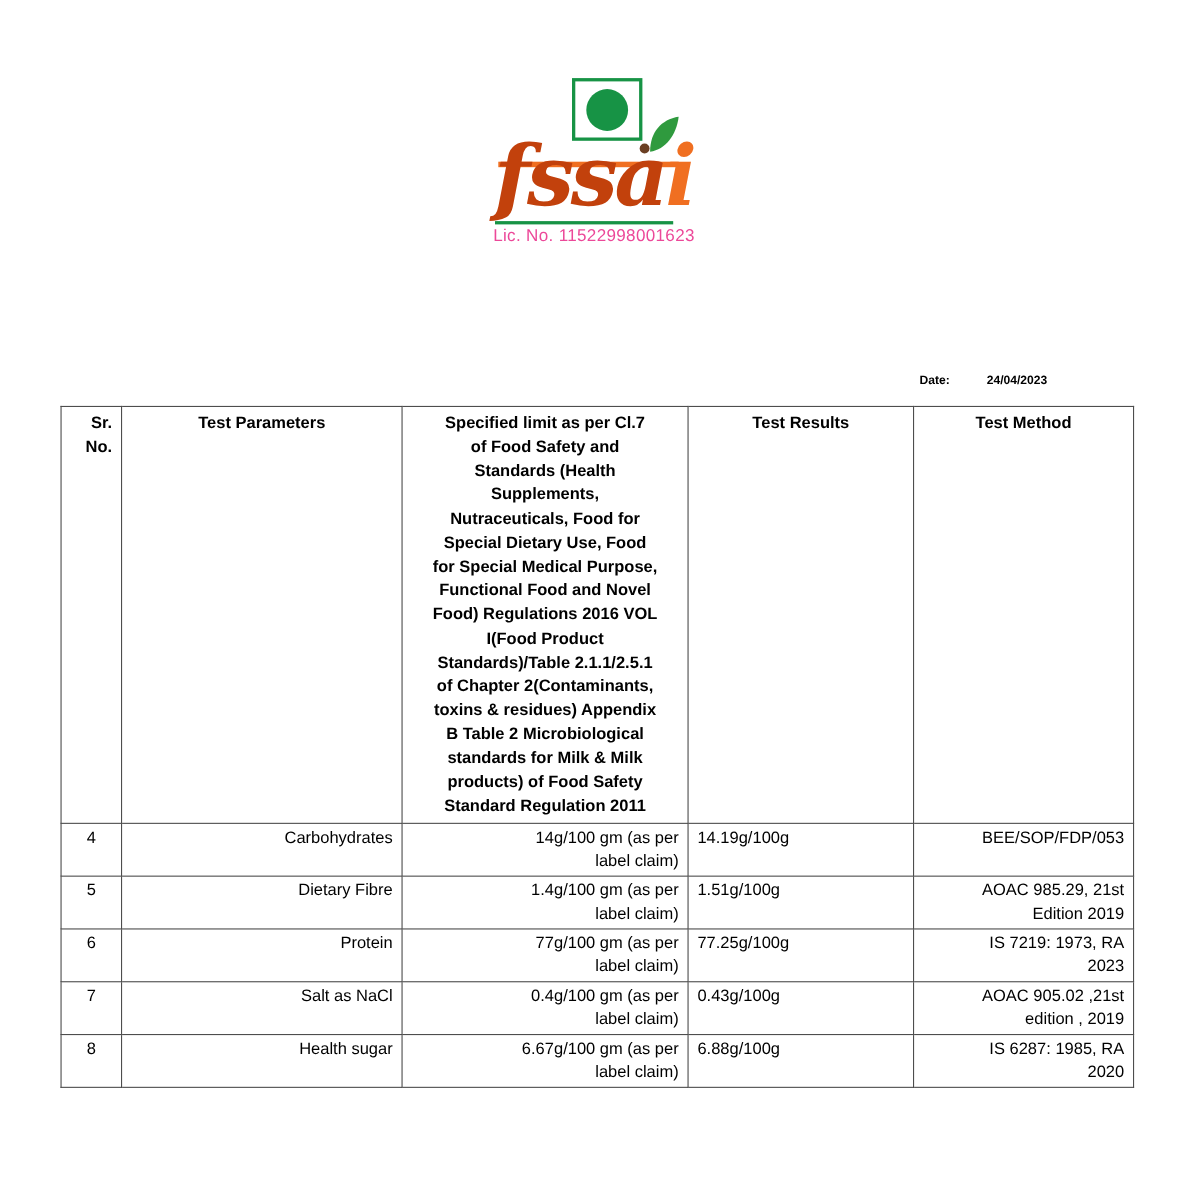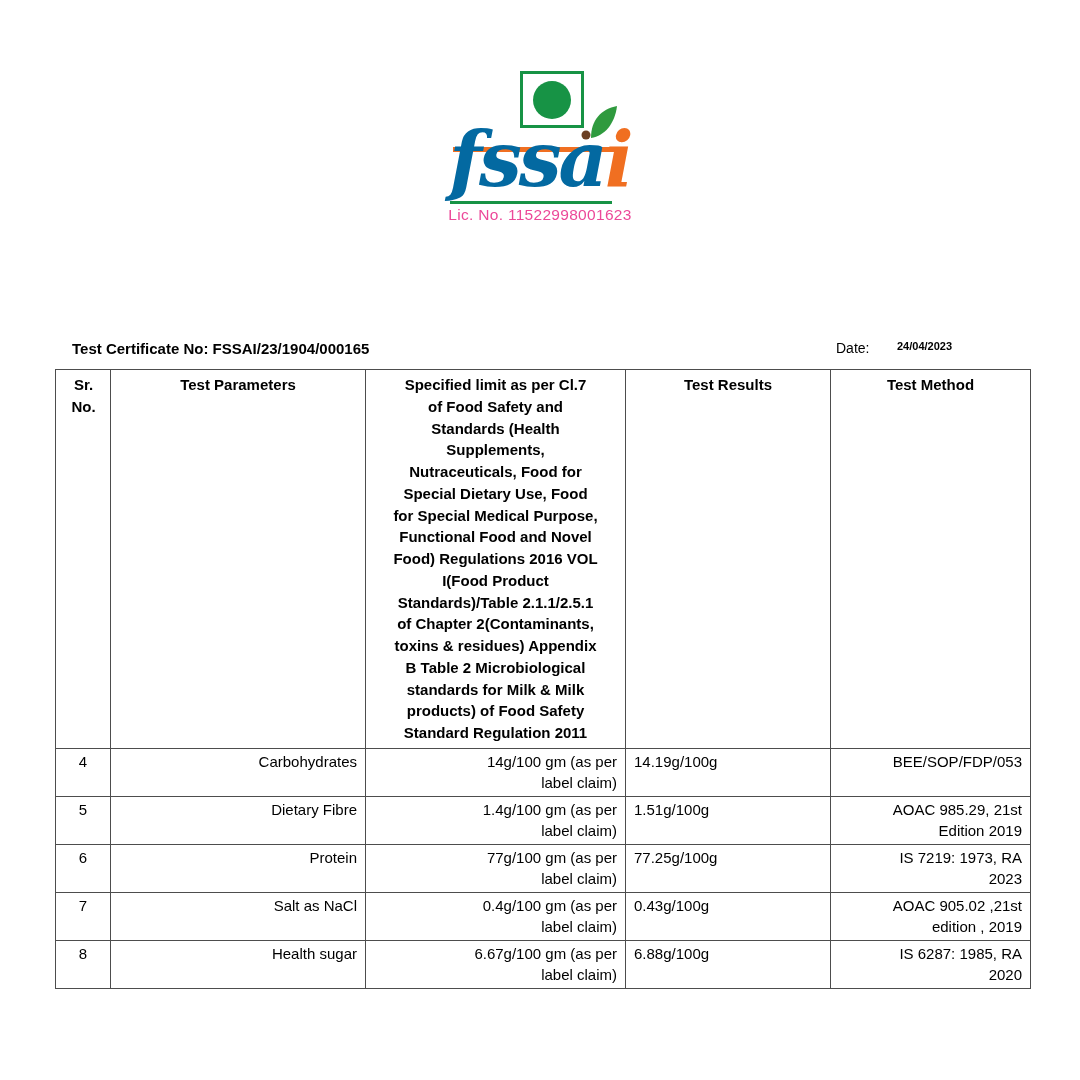--- a/index.html
+++ b/index.html
@@ -12,47 +12,47 @@
     border:3px solid #179345; background:#fff;
     display:flex; align-items:center; justify-content:center; z-index:2;
   }
   .logo-circle { width:38px; height:38px; border-radius:50%; background:#179345; }
   .orange-line { position:absolute; top:147px; left:453px; width:164px; height:5px; background:#f06f21; z-index:0; }
   .wordmark {
     position:absolute; top:116px; left:0; width:100%; text-align:center;
     font-family:"DejaVu Serif", serif; font-style:italic; font-weight:bold;
     font-size:76px; line-height:1.15; letter-spacing:-3px; z-index:1;
   }
-  .wm-navy { color:#0369a1; }
+  .wm-navy { color:#c2410c; }
   .wm-orange { color:#f06f21; }
   .leaf-svg { position:absolute; left:578px; top:106px; z-index:3; }
   .green-bar { position:absolute; top:201px; left:450px; width:162px; height:3px; background:#179345; z-index:2; }
   .license {
     position:absolute; top:206px; left:50%; transform:translateX(-50%);
     font-size:15.5px; letter-spacing:0.3px; color:#ec4899; white-space:nowrap; z-index:2;
   }
 
   
   .cert-no   { position:absolute; left:72px;  top:340px; font-size:15px; font-weight:bold; white-space:nowrap; }
-  .date-label{ position:absolute; left:836px; top:340px; font-size:14px; font-weight:normal; }
+  .date-label{ position:absolute; left:836px; top:340px; font-size:11px; font-weight:bold; }
   .date-value{ position:absolute; left:897px; top:340px; font-size:11px; font-weight:bold; }
 
   
   table.results {
     position:absolute; left:55px; top:369px; width:975px;
     border-collapse:collapse; table-layout:fixed; font-size:15px;
   }
   table.results th, table.results td {
     border:1px solid #4d4d4d; vertical-align:top; background:#fff;
   }
   table.results th {
     font-weight:bold; text-align:center; padding:4px 8px; line-height:1.45;
     white-space:pre-line;
   }
-  table.results th.c1 { text-align:center; padding-left:9px; }
+  table.results th.c1 { text-align:right; padding-left:9px; }
   table.results td {
     height:46px; line-height:1.4; padding:2px 8px 3px; white-space:pre-line;text-align:right;
   }
   table.results td.c1 { text-align:center; padding-left:2px; padding-right:2px; }
   table.results td.c4 { text-align:left; }
 </style>
 </head>
 <body>
 
 <div class="page">
@@ -64,21 +64,20 @@
     <div class="orange-line"></div>
     <div class="wordmark"><span class="wm-navy">fssa</span><span class="wm-orange">i</span></div>
     <svg class="leaf-svg" width="42" height="38" viewBox="0 0 42 38">
       <circle cx="8" cy="29" r="4.5" fill="#6b3f23"></circle>
       <path d="M13 32 C 13 14, 23 3, 39 0 C 37 17, 27 30, 13 32 Z" fill="#2f9a3e"></path>
     </svg>
     <div class="green-bar"></div>
     <div class="license">Lic. No. 11522998001623</div>
   </div>
 
-  <div class="cert-no">Test Certificate No: FSSAI/23/1904/000165</div>
   <div class="date-label">Date:</div>
   <div class="date-value">24/04/2023</div>
 
   <table class="results">
     <colgroup>
       <col style="width:55px">
         <col style="width:255px">
         <col style="width:260px">
         <col style="width:205px">
         <col style="width:200px">

